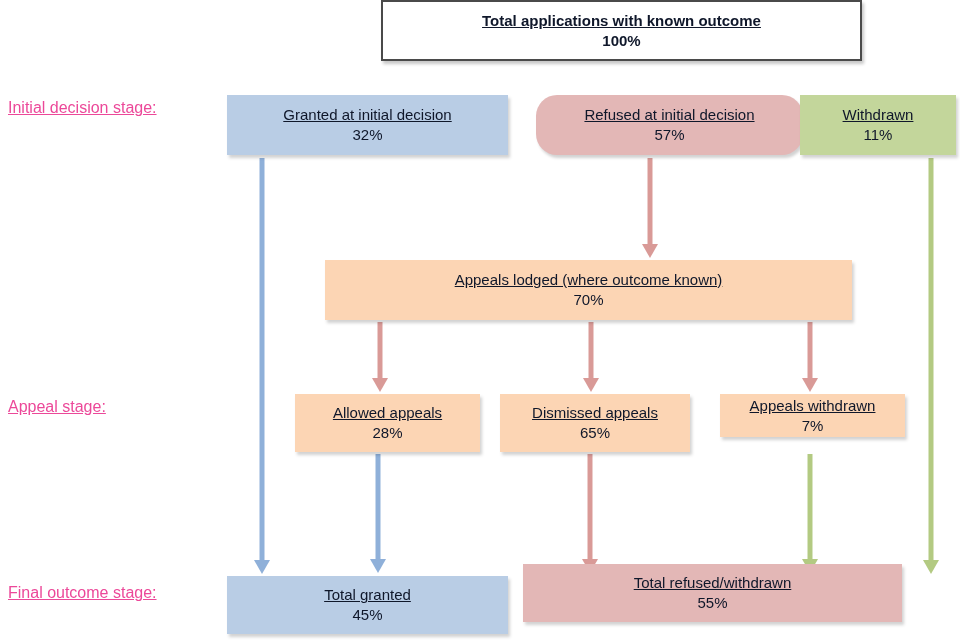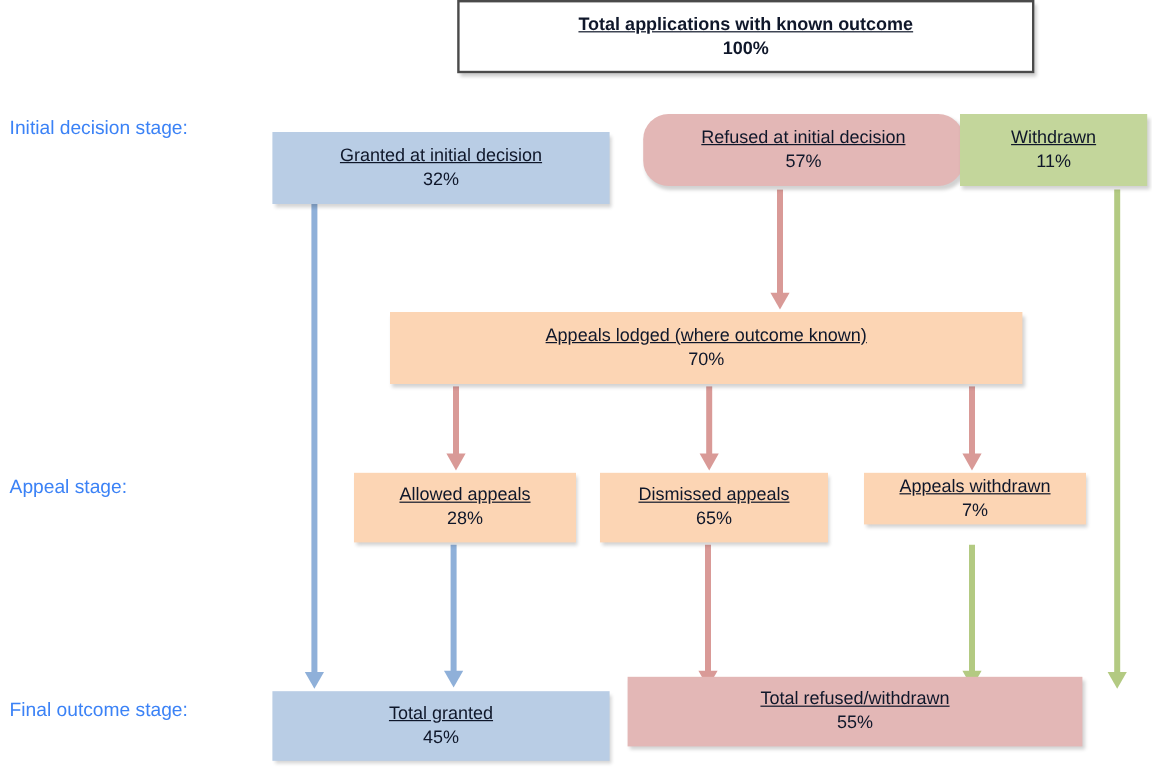--- a/index.html
+++ b/index.html
@@ -40,31 +40,32 @@
     border: 2px solid #4a4a4a;
     font-weight: bold;
     box-shadow: 2px 3px 3px rgba(0,0,0,0.22);
   }
 
   .stage-label {
     position: absolute;
     z-index: 2;
     left: 8px;
     font-size: 16px;
-    color: #3b82f6;
+    color: #ec4899;
+    text-decoration: underline;
     white-space: nowrap;
   }
 
   
   #box-root              { left: 381px; top: 0px;   width: 477px; height: 57px; }
   #label-initial         { top: 99px; }
   #label-appeal          { top: 398px; }
   #label-final           { top: 584px; }
 
-  #box-granted           { left: 227px; top: 95px;  width: 281px; height: 60px; background: #b9cde5; margin-top: 15px; }
+  #box-granted           { left: 227px; top: 95px;  width: 281px; height: 60px; background: #b9cde5; }
   #box-refused           { left: 536px; top: 95px;  width: 267px; height: 60px; background: #e3b7b6; border-radius: 21px; }
   #box-withdrawn         { left: 800px; top: 95px;  width: 156px; height: 60px; background: #c3d69b; }
 
   #box-appeals-lodged    { left: 325px; top: 260px; width: 527px; height: 60px; background: #fcd5b4; }
 
   #box-allowed           { left: 295px; top: 394px; width: 185px; height: 58px; background: #fcd5b4; }
   #box-dismissed         { left: 500px; top: 394px; width: 190px; height: 58px; background: #fcd5b4; }
   #box-appeals-withdrawn { left: 720px; top: 394px; width: 185px; height: 43px; background: #fcd5b4; }
 
   #box-total-granted     { left: 227px; top: 576px; width: 281px; height: 58px; background: #b9cde5; align-items: center; }

